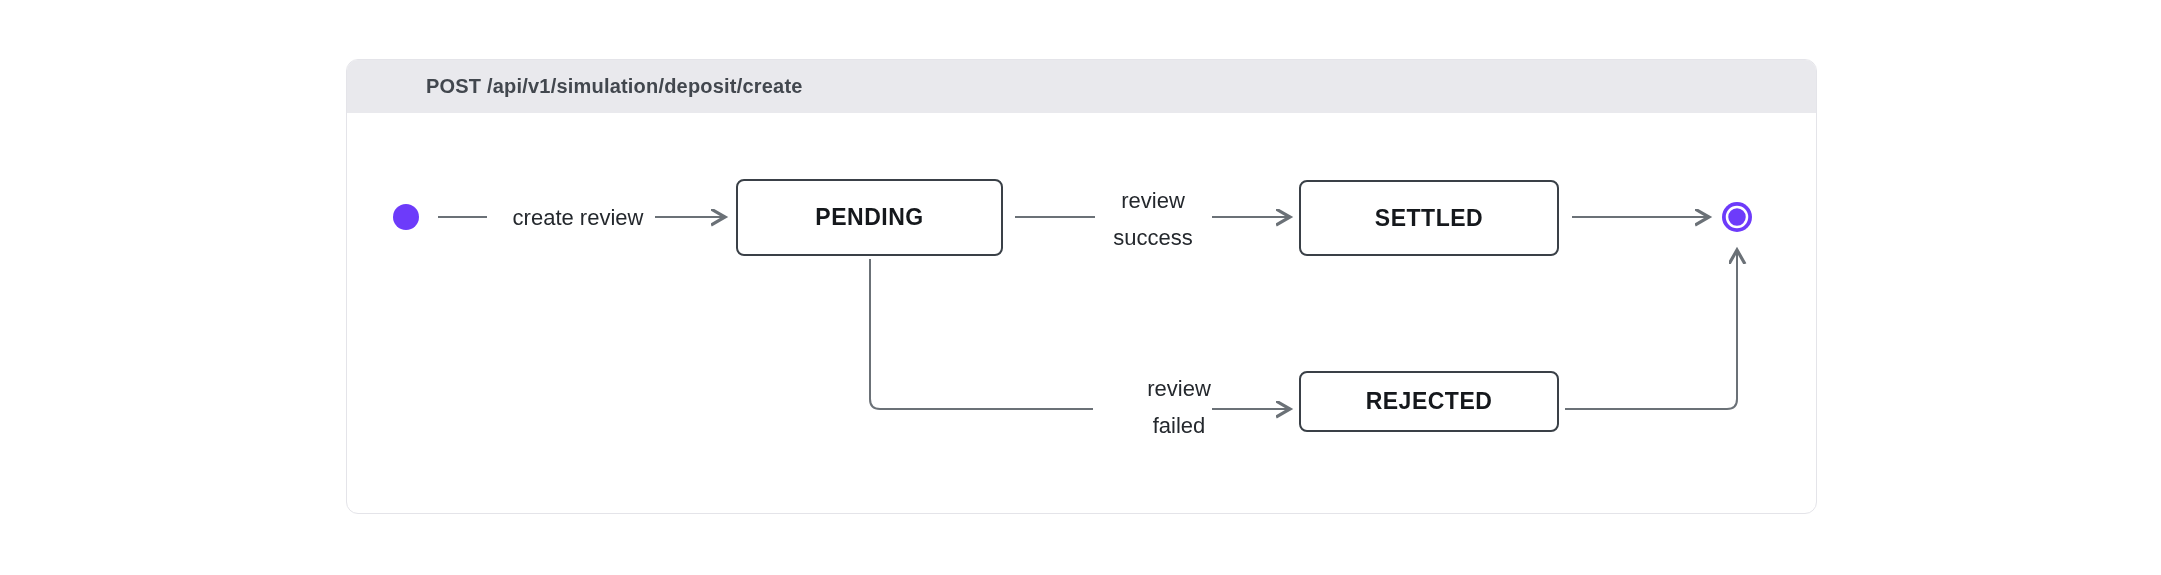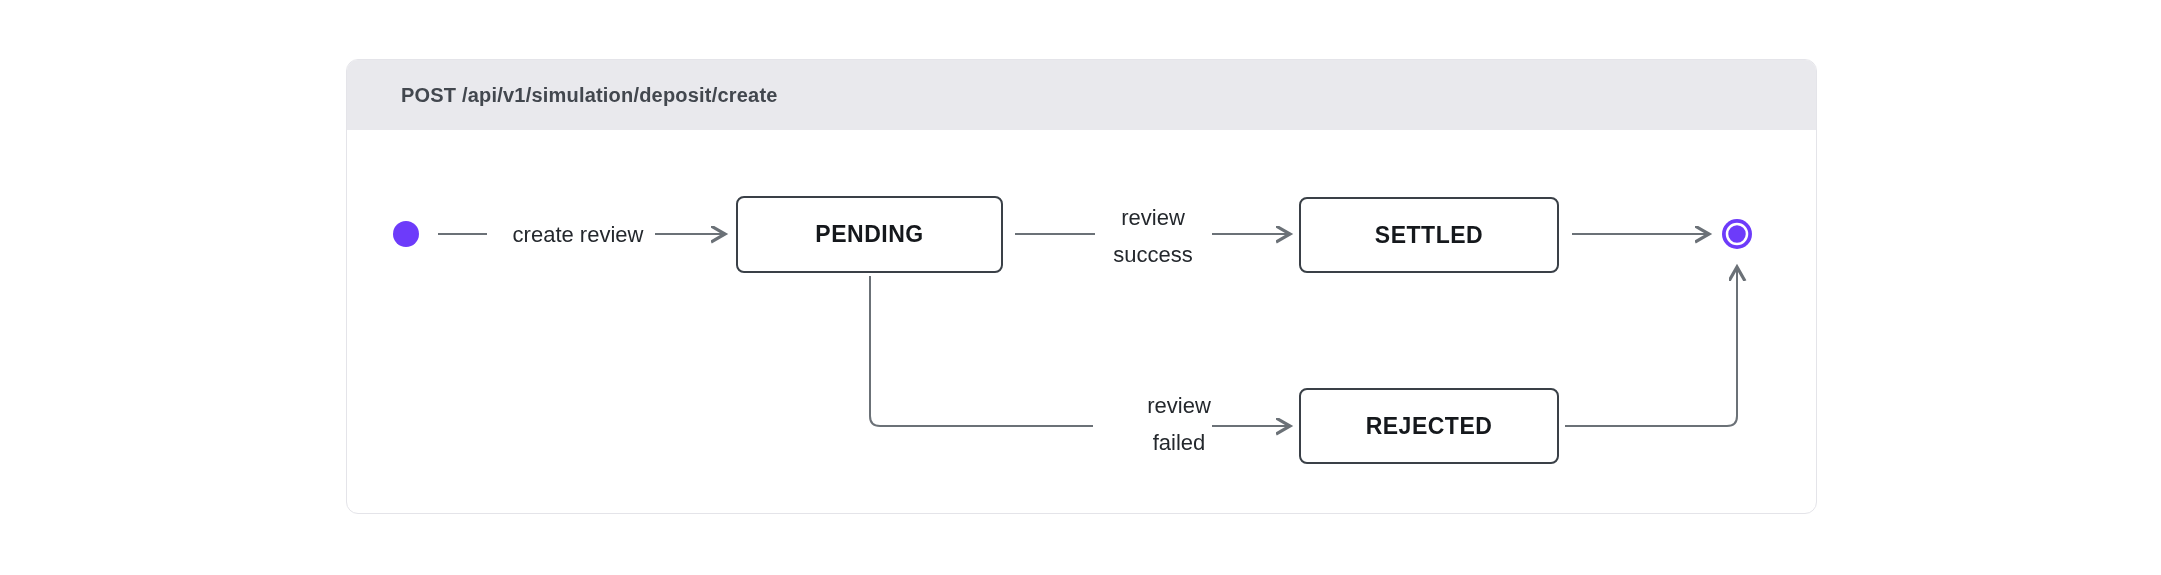--- a/index.html
+++ b/index.html
@@ -20,26 +20,26 @@
     left: 346px;
     top: 59px;
     width: 1471px;
     height: 455px;
     box-sizing: border-box;
     background: #ffffff;
     border: 1px solid #e4e4e9;
     border-radius: 12px;
   }
   .card-header {
-    height: 70px;
+    height: 53px;
     background: #e9e9ed;
     border-radius: 11px 11px 0 0;
     display: flex;
     align-items: center;
-    padding-left: 54px;
+    padding-left: 79px;
   }
   .header-title {
     font-size: 20px;
     font-weight: 600;
     letter-spacing: 0.2px;
     color: #42474e;
   }
   .diagram {
     position: relative;
     width: 1469px;
@@ -61,21 +61,21 @@
     justify-content: center;
   }
   .state-box span {
     font-size: 23px;
     font-weight: bold;
     letter-spacing: 0.5px;
     color: #15181c;
   }
   .state-pending  { left: 389px; top: 66px;  width: 267px; height: 77px; }
   .state-settled  { left: 952px; top: 67px;  width: 260px; height: 76px; }
-  .state-rejected { left: 952px; top: 258px; width: 260px; height: 76px; }
+  .state-rejected { left: 952px; top: 258px; width: 260px; height: 61px; }
   .edge-label {
     position: absolute;
     text-align: center;
     font-size: 22px;
     color: #24282d;
     line-height: 37px;
   }
   .edge-label-create  { left: 147px; top: 86px;  width: 168px; white-space: nowrap; }
   .edge-label-success { left: 756px; top: 69px;  width: 100px; }
   .edge-label-failed  { left: 782px; top: 257px; width: 100px; }

